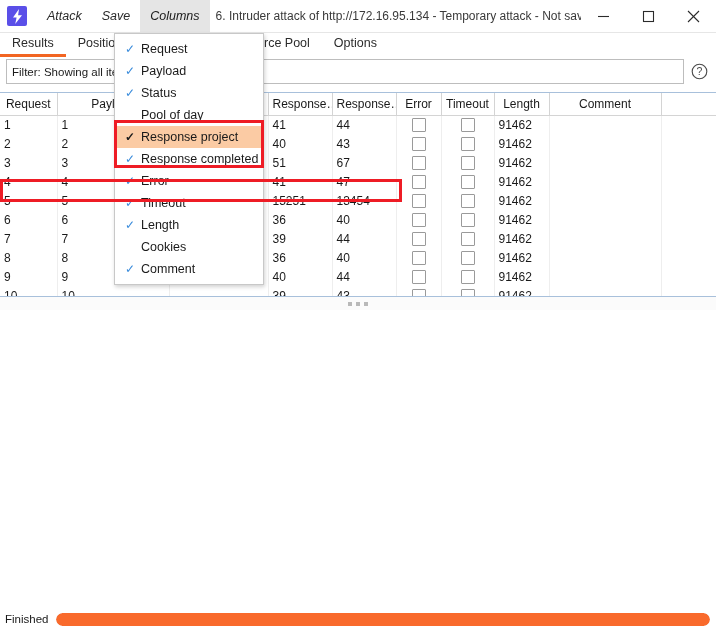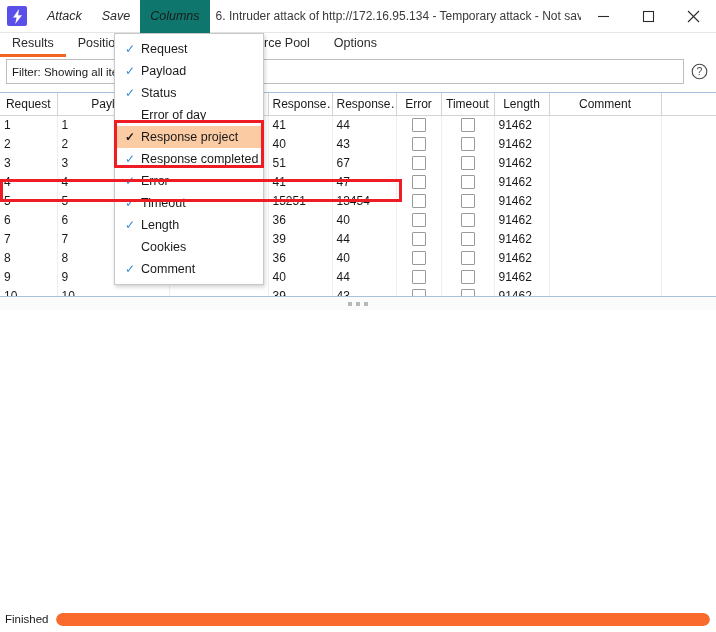--- a/index.html
+++ b/index.html
@@ -48,21 +48,21 @@
     line-height: 33px;
     padding: 0 10px;
     font-size: 12.5px;
     color: #2b2b2b;
     white-space: nowrap;
     flex: 0 0 auto;
     cursor: default;
     font-style: italic;
   }
   .menu-btn.active {
-    background: #0f766e;
+    background: #e5e5e5;
     color: #1a1a1a;
   }
   .win-title {
     flex: 1 1 auto;
     margin-left: 6px;
     font-size: 12px;
     color: #3a3a3a;
     white-space: nowrap;
     overflow: hidden;
     text-overflow: clip;
@@ -537,21 +537,21 @@
     <div class="mi">
       <span class="chk">✓</span>
       <span class="lbl">Payload</span>
     </div>
     <div class="mi">
       <span class="chk">✓</span>
       <span class="lbl">Status</span>
     </div>
     <div class="mi">
       <span class="chk empty">✓</span>
-      <span class="lbl">Error of day</span>
+      <span class="lbl">Pool of day</span>
     </div>
     <div class="mi hl">
       <span class="chk">✓</span>
       <span class="lbl">Response project</span>
     </div>
     <div class="mi">
       <span class="chk">✓</span>
       <span class="lbl">Response completed</span>
     </div>
     <div class="mi">

